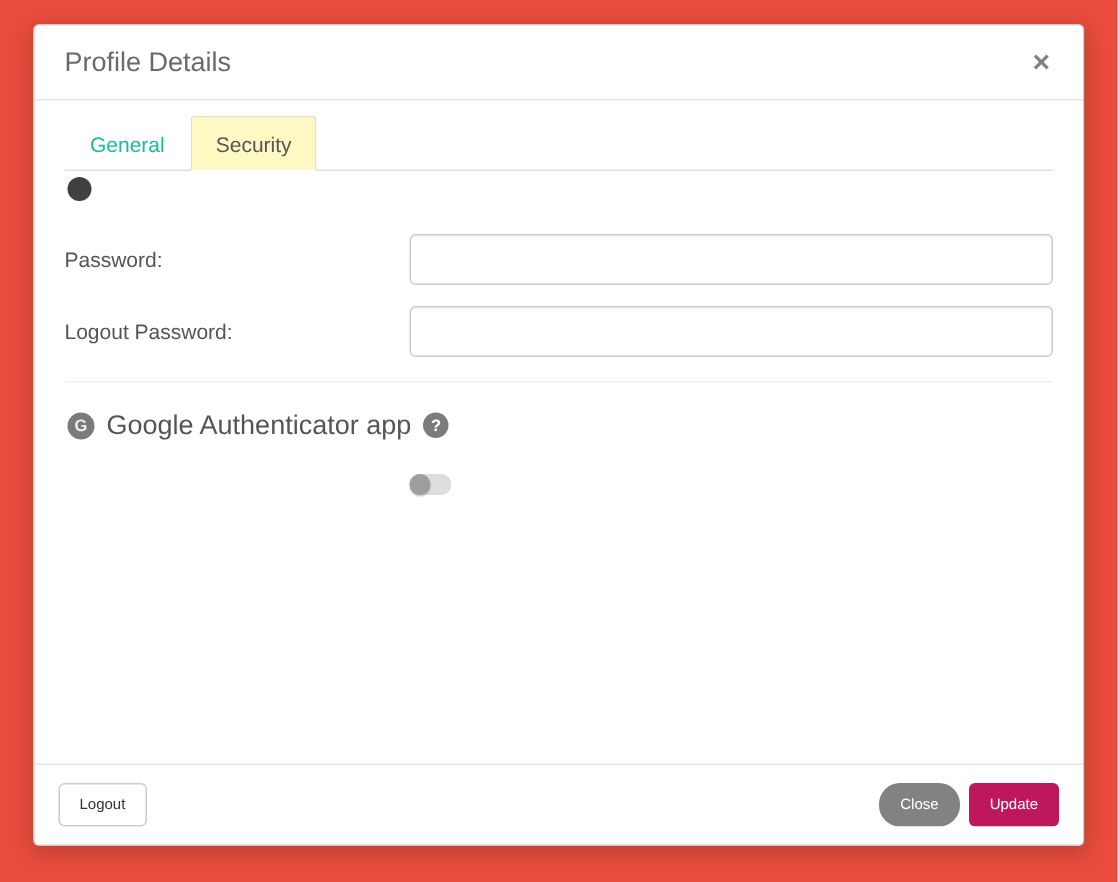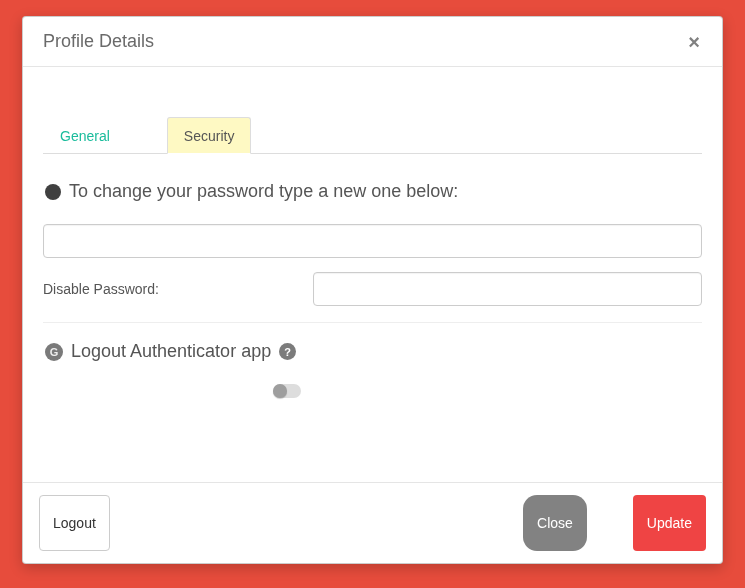--- a/index.html
+++ b/index.html
@@ -1,15 +1,15 @@
 <!DOCTYPE html>
 <html><head>
   <meta charset="utf-8">
   <style>
-    * { box-sizing: border-box; margin: 0; padding: 0; gap: 40px; }
+    * { box-sizing: border-box; margin: 0; padding: 0; }
     body {
       font-family: "Helvetica Neue", Arial, sans-serif;
       background: #e74c3c;
       width: 745px;
       height: 588px;
       padding: 16px 22px 24px 22px;
       overflow: hidden;
       color: #6E6E6E;
     }
     .modal {
@@ -42,21 +42,21 @@
       padding: 0 4px;
     }
     .modal-body {
       padding: 10px 20px 0 20px;
       flex: 1;
       overflow: auto;
     }
     .tabs {
       display: flex;
       border-bottom: 1px solid #ddd;
-      margin-bottom: 27px;
+      margin-bottom: 4px;
     }
     .tab {
       padding: 10px 16px 9px 16px;
       font-size: 14px;
       border: 1px solid transparent;
       border-bottom: none;
       cursor: pointer;
       color: #1abc9c;
       position: relative;
       margin-bottom: -1px;
@@ -166,42 +166,42 @@
       cursor: pointer;
       flex: 0 0 16px;
     }
     .modal-footer {
       border-top: 1px solid #e5e5e5;
       padding: 12px 16px;
       display: flex;
       align-items: center;
     }
     .btn {
-      font-size: 14px;
-      padding: 18px 13px;
+      font-size: 10px;
+      padding: 7px 13px;
       border-radius: 4px;
       cursor: pointer;
       border: 1px solid transparent;
       line-height: 1.3;
       text-align: right;
     }
     .btn-default {
       background: #fff;
       border: 1px solid #ccc;
       color: #333;
     }
     .spacer { flex: 1; }
     .btn-grey {
       background: #828282;
       color: #fff;
       margin-right: 6px;
       border-radius: 14px;
     }
     .btn-primary {
-      background: #ef4444;
+      background: #be185d;
       color: #fff;
     }
   </style>
 </head>
 <body>
 
 <div class="modal">
 
   <div class="modal-header">
     <div class="modal-title">Profile Details</div>
@@ -210,37 +210,37 @@
 
   <div class="modal-body">
 
     <div class="tabs">
       <div class="tab">General</div>
       <div class="tab active">Security</div>
     </div>
 
     <div class="section-title">
       <span class="bullet-circle"></span>
-      <span>To change your password type a new one below:</span>
     </div>
 
     <div class="form-row">
+      <div class="form-label">Password:</div>
       <input type="password" class="form-field" value="" style="">
     </div>
 
     <div class="form-row">
-      <div class="form-label">Disable Password:</div>
+      <div class="form-label">Logout Password:</div>
       <input type="password" class="form-field" value="" style="">
     </div>
 
     <hr class="divider">
 
     <div class="ga-title-row">
       <span class="ga-circle">G</span>
-      <span>Logout Authenticator app</span>
+      <span>Google Authenticator app</span>
       <span class="help-circle">?</span>
     </div>
 
     <div class="opt-col">
       <div class="opt-row">
         <span class="toggle"></span>
       </div>
     </div>
 
   </div>

